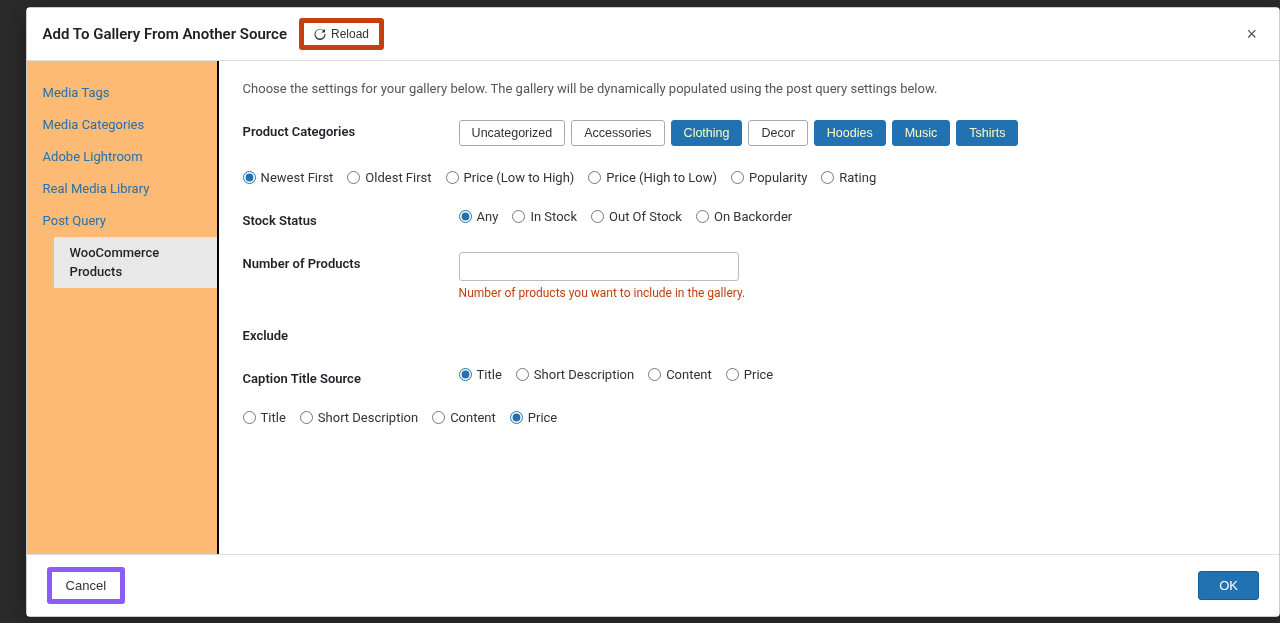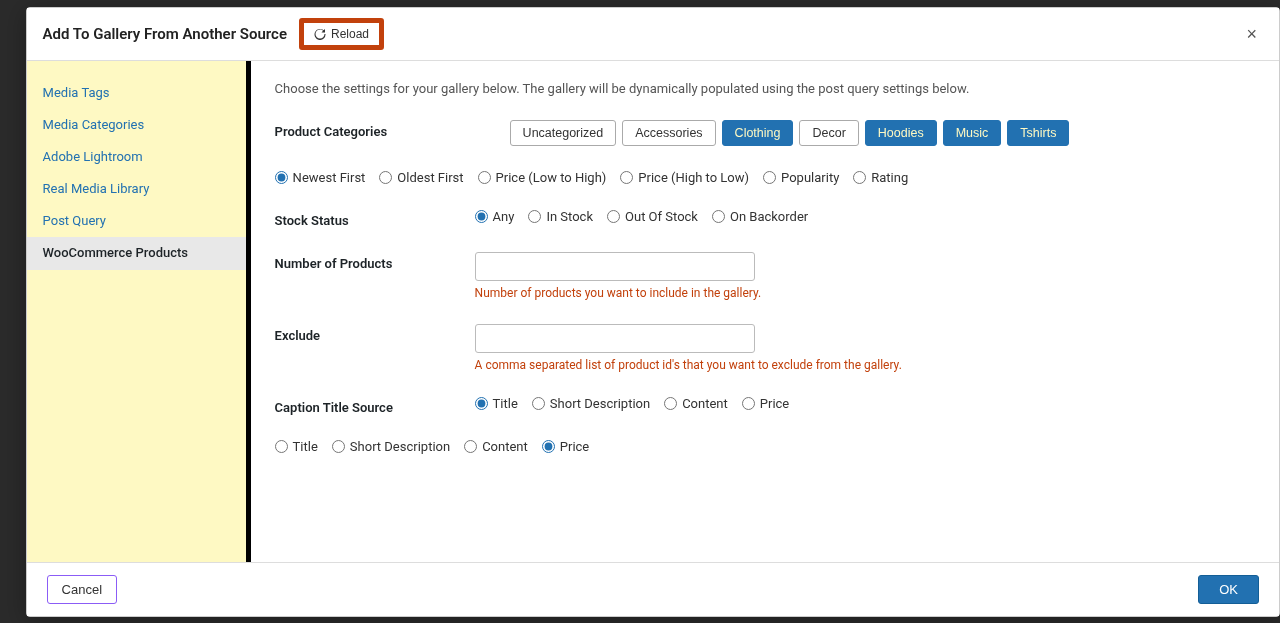--- a/index.html
+++ b/index.html
@@ -68,69 +68,70 @@
       cursor: pointer;
       color: #555;
       line-height: 1;
       padding: 2px 6px;
     }
     .modal-body {
       display: flex;
       flex: 1;
     }
     .sidebar {
-      width: 224px;
-      border-right: 5px solid #000000;
+      width: 192px;
+      border-right: 2px solid #000000;
       padding: 16px 0;
-      background: #fef9c3;
+      background: #fdba74;
       flex-shrink: 0;
     }
     .sidebar-item {
       padding: 7px 16px;
       color: #2271b1;
       cursor: pointer;
       font-size: 13px;
       line-height: 1.4;
     }
     .sidebar-item.active {
       background: #e8e8e8;
       color: #1d2327;
       font-weight: 500;
+      margin-left: 27px;
     }
     .content {
       flex: 1;
       padding: 18px 24px;
       overflow-y: auto;
     }
     .intro-text {
       color: #555;
       font-size: 13px;
       margin-bottom: 22px;
       line-height: 1.5;
     }
     .form-row {
       display: flex;
       align-items: flex-start;
       margin-bottom: 24px;
+      gap: 16px;
     }
     .form-label {
       min-width: 200px;
       font-weight: 600;
       color: #1d2327;
       font-size: 13px;
       padding-top: 4px;
     }
     .form-control {
       flex: 1;
     }
     .category-buttons {
       display: flex;
       flex-wrap: wrap;
       gap: 6px;
-      margin-left: 35px;
     }
     .cat-btn {
       padding: 5px 12px;
       border: 1px solid #aaa;
       border-radius: 3px;
       background: #fff;
       cursor: pointer;
       font-size: 12.5px;
       color: #333;
     }
@@ -173,21 +174,21 @@
     .modal-footer {
       display: flex;
       align-items: center;
       justify-content: space-between;
       padding: 12px 20px;
       border-top: 1px solid #ddd;
       background: #fff;
     }
     .cancel-btn {
       padding: 6px 14px;
-      border: 1px solid #8b5cf6;
+      border: 5px solid #8b5cf6;
       background: #fff;
       border-radius: 3px;
       cursor: pointer;
       font-size: 13px;
       color: #333;
     }
     .ok-btn {
       padding: 6px 20px;
       background: #2271b1;
       border: 1px solid #135e96;
@@ -304,24 +305,20 @@
         <div class="form-row">
           <div class="form-label">Number of Products</div>
           <div class="form-control">
             <input type="text" class="text-input" value="" style="">
             <div class="help-text">Number of products you want to include in the gallery.</div>
           </div>
         </div>
 
         <div class="form-row">
           <div class="form-label">Exclude</div>
-          <div class="form-control">
-            <input type="text" class="text-input" value="" style="">
-            <div class="help-text">A comma separated list of product id's that you want to exclude from the gallery.</div>
-          </div>
         </div>
 
         <div class="form-row">
           <div class="form-label">Caption Title Source</div>
           <div class="form-control">
             <div class="radio-group">
               <label class="radio-label">
                 <input type="radio" name="caption_title" checked="" style="">
                 <span>Title</span>
               </label>

